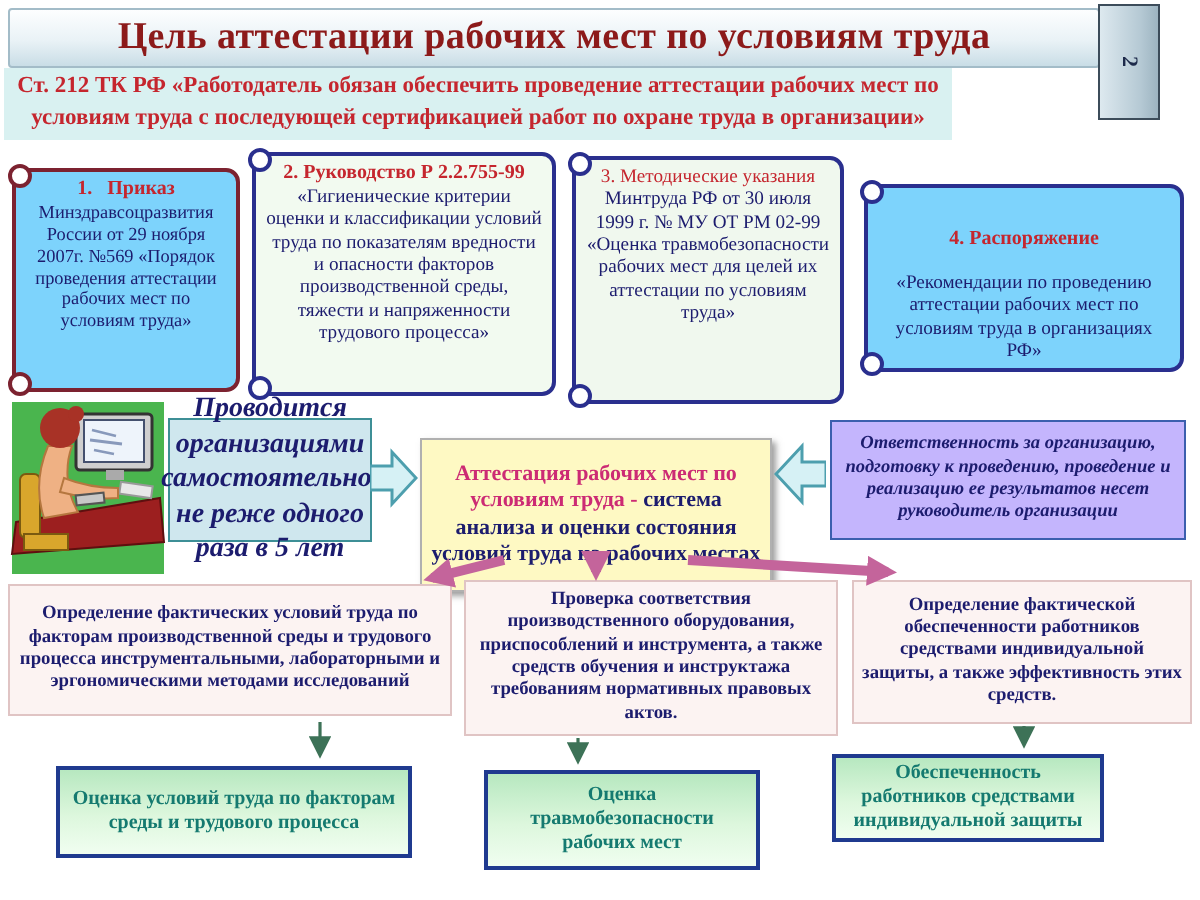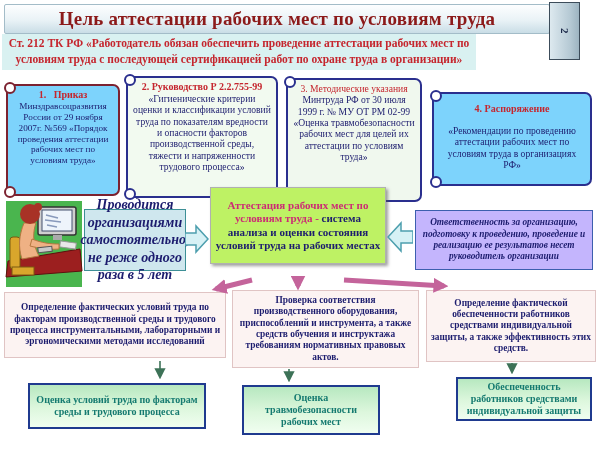--- a/index.html
+++ b/index.html
@@ -41,35 +41,35 @@
   .maroon-scroll::before,.maroon-scroll::after{border-color:#7c2230;}
   .navy-scroll{border:2px solid #2a2f8e;}
   .navy-scroll::before,.navy-scroll::after{border-color:#2a2f8e;}
   .box-heading{font-weight:bold;color:#c5262e;font-size:10px;line-height:1.2;}
   .box-body{font-weight:normal;color:#1c1c6e;line-height:1.18;}
   .red-inline{color:#c5262e;}
   #doc1{left:6px;top:84px;width:114px;height:112px;font-size:9.2px;}
   #doc2{left:126px;top:76px;width:152px;height:122px;font-size:9.6px;background:#f2faf0;}
   #doc3{left:286px;top:78px;width:136px;height:124px;font-size:9.6px;background:#f0f8ee;}
   #doc4{left:432px;top:92px;width:160px;height:94px;font-size:9.6px;}
-  #doc4 .box-heading{margin:6px 0 10px 0;}
+  #doc4 .box-heading{margin:17px 0 10px 0;}
   
   .clipart{position:absolute;left:2px;top:199px;width:82px;height:91px;}
   .freq-box{
     position:absolute;left:84px;top:209px;width:102px;height:62px;box-sizing:border-box;
     background:#cfe7ee;border:1.5px solid #3d8f96;padding:2px 2px;
     display:flex;align-items:center;justify-content:center;text-align:center;
   }
   .freq-box span{font-size:14px;font-style:italic;font-weight:bold;color:#1c1c6e;line-height:1.25;}
   .block-arrow{position:absolute;}
   #arrow-into-center{left:185px;top:224px;}
   #arrow-from-resp{left:387px;top:221px;}
   .center-box{
-    position:absolute;left:210px;top:187px;width:176px;height:77px;box-sizing:border-box;
-    background:#bef264;border:1px solid #b0b0b0;box-shadow:2px 2px 3px rgba(80,80,80,.55);
+    position:absolute;left:210px;top:219px;width:176px;height:77px;box-sizing:border-box;
+    background:#fef9c3;border:1px solid #b0b0b0;box-shadow:2px 2px 3px rgba(80,80,80,.55);
     display:flex;align-items:center;justify-content:center;text-align:center;padding:2px 3px;
   }
   .center-box p{margin:0;font-size:11px;font-weight:bold;line-height:1.2;color:#1c1c6e;}
   .center-box .hl{color:#cc2b74;}
   .resp-box{
     position:absolute;left:415px;top:210px;width:178px;height:60px;box-sizing:border-box;
     background:#c4b5fd;border:1.5px solid #3c5fae;
     display:flex;align-items:center;justify-content:center;text-align:center;padding:1px 2px;
   }
   .resp-box span{font-size:9.3px;font-style:italic;font-weight:bold;color:#1c1c6e;line-height:1.22;}
@@ -84,21 +84,21 @@
   #act3{left:426px;top:290px;width:170px;height:72px;}
   
   .outcome-box{
     position:absolute;box-sizing:border-box;border:2px solid #1f3a8f;
     background:linear-gradient(180deg,#b7e8c0 0%,#ddf7dd 55%,#f0fef0 100%);
     display:flex;align-items:center;justify-content:center;text-align:center;padding:2px 4px;
   }
   .outcome-box span{font-size:10px;font-weight:bold;color:#157a70;line-height:1.22;}
   #out1{left:28px;top:383px;width:178px;height:46px;}
   #out2{left:242px;top:385px;width:138px;height:50px;}
-  #out3{left:456px;top:377px;width:136px;height:44px;}
+  #out3{left:416px;top:377px;width:136px;height:44px;}
   .overlay{position:absolute;left:0;top:0;pointer-events:none;}
 </style>
 </head>
 <body>
 
 <div class="slide">
 
   <div class="title-bar">
     <span>Цель  аттестации рабочих мест по условиям труда</span>
   </div>

